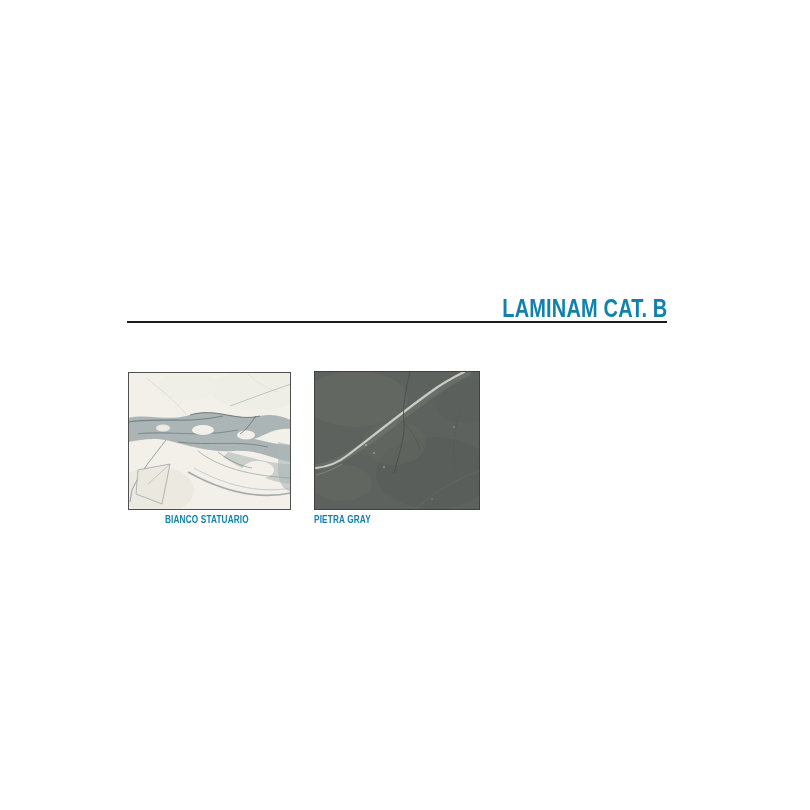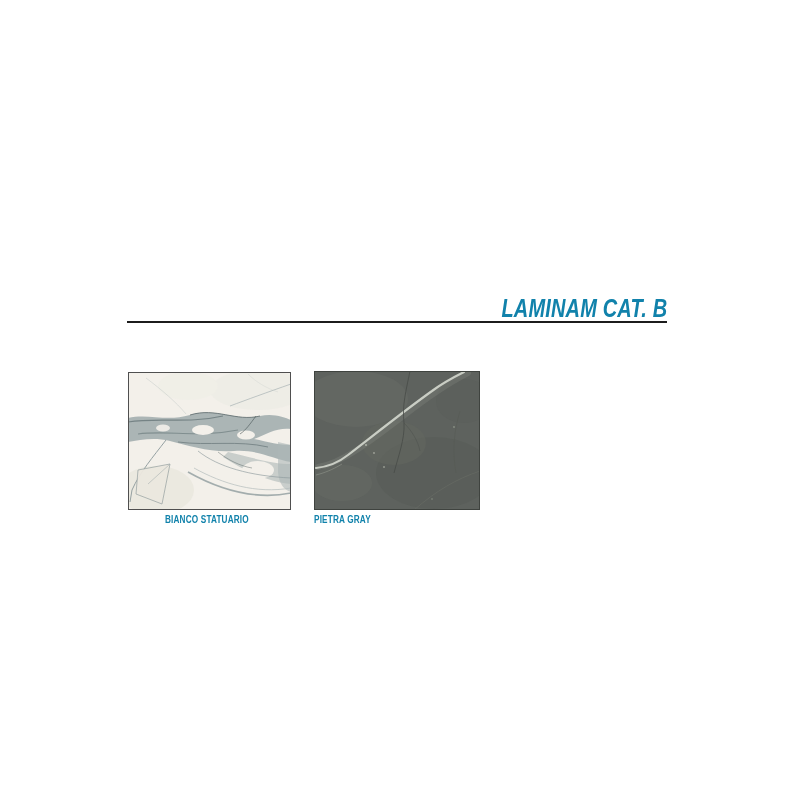--- a/index.html
+++ b/index.html
@@ -19,21 +19,20 @@
   .header-title {
     position: absolute;
     top: 296px;
     right: 143px;
     margin: 0;
     font-size: 25px;
     line-height: 25px;
     font-weight: bold;
     color: #1182ab;
     white-space: nowrap;
-    font-style: italic;
   }
   .header-title .condense {
     display: inline-block;
     transform: scaleX(0.8);
     transform-origin: 100% 50%;
     letter-spacing: 0.2px;
   }
   .header-rule {
     position: absolute;
     left: 127px;

